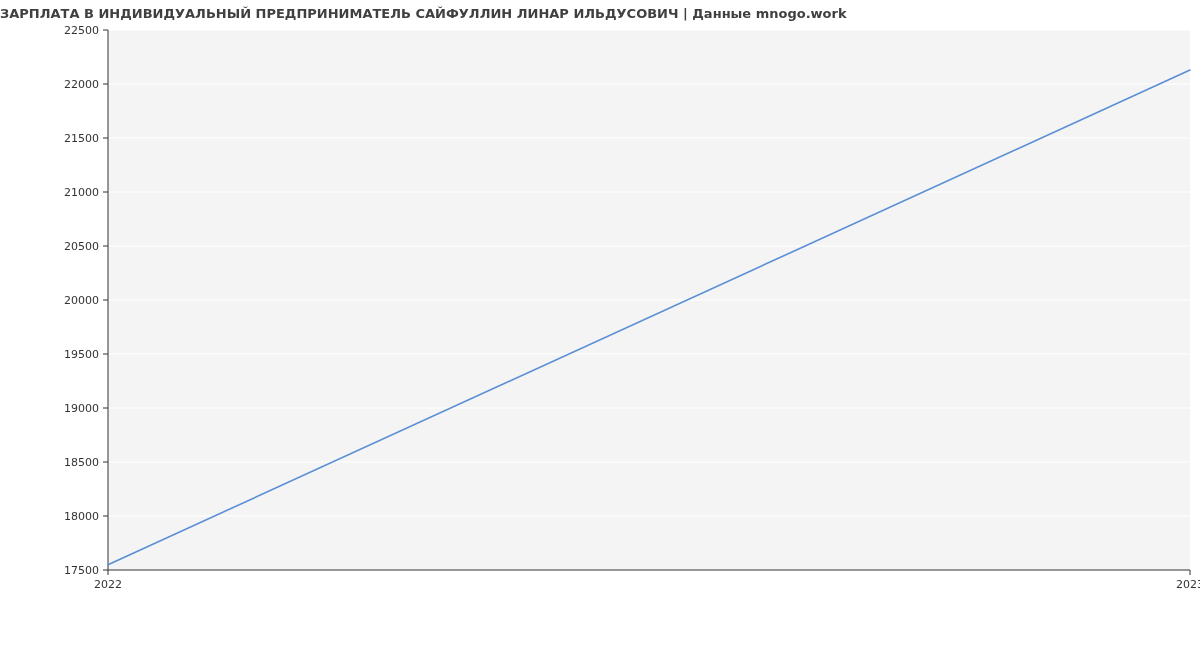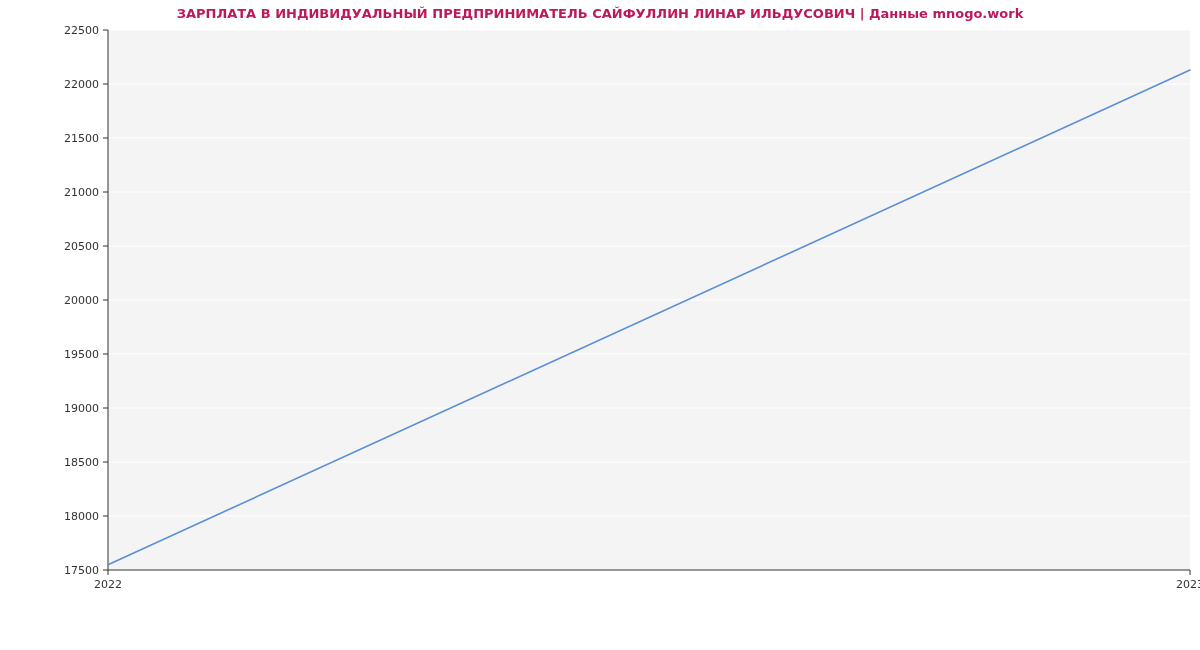--- a/index.html
+++ b/index.html
@@ -14,24 +14,23 @@
   .chart-container {
     position: relative;
     width: 1200px;
     height: 650px;
   }
   .title {
     position: absolute;
     top: 6px;
     left: 0;
     width: 1200px;
-    text-align: center;
     font-size: 13px;
     font-weight: 600;
-    color: #be185d;
+    color: #404040;
   }
   svg {
     position: absolute;
     top: 0;
     left: 0;
   }
 </style>
 </head>
 <body>
 

